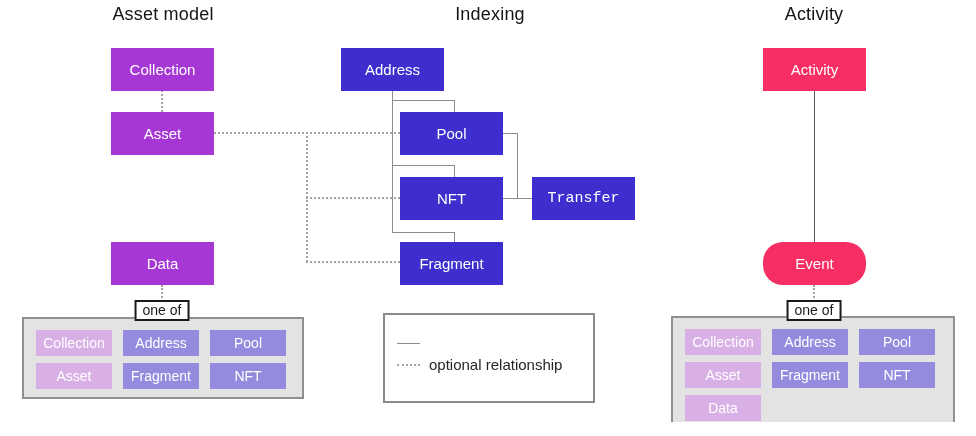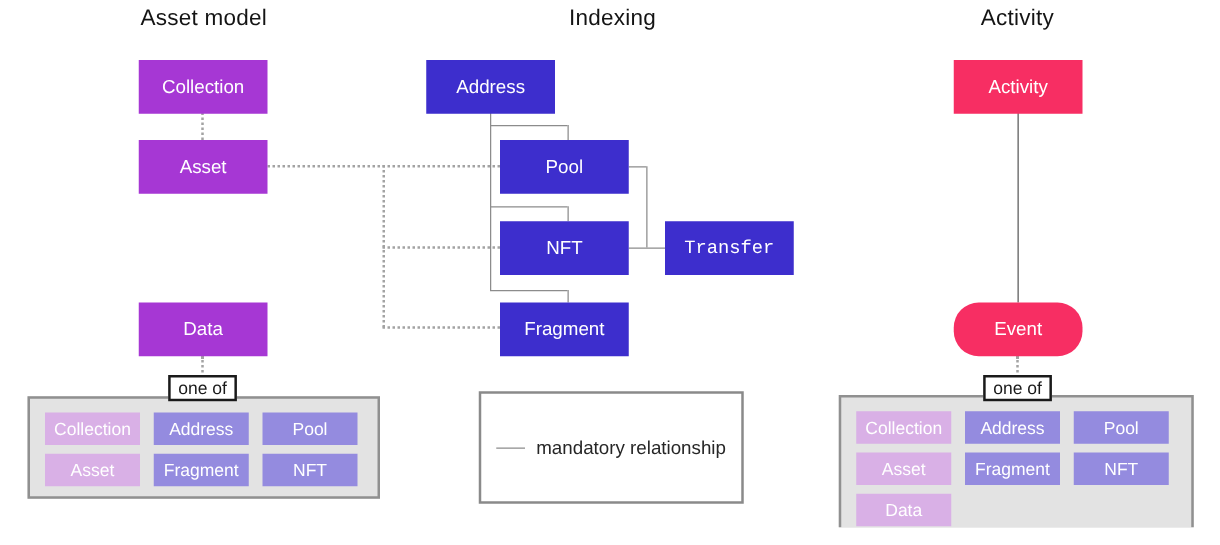--- a/index.html
+++ b/index.html
@@ -108,21 +108,24 @@
       <div class="chip peri">Pool</div>
       <div class="chip light">Asset</div>
       <div class="chip peri">Fragment</div>
       <div class="chip peri">NFT</div>
     </div>
   </div>
 
   <div class="legend">
     <div class="legend-row">
       <div class="legend-swatch legend-solid"></div>
-      <div class="legend-text">mandatory relationship</div>
+    </div>
+    <div class="legend-row">
+      <div class="legend-swatch legend-dot"></div>
+      <div class="legend-text">optional relationship</div>
     </div>
   </div>
 
   <div class="group" style="left:671px;top:316px;width:284px;height:108px;">
     <div class="group-grid">
       <div class="chip light">Collection</div>
       <div class="chip peri">Address</div>
       <div class="chip peri">Pool</div>
       <div class="chip light">Asset</div>
       <div class="chip peri">Fragment</div>

